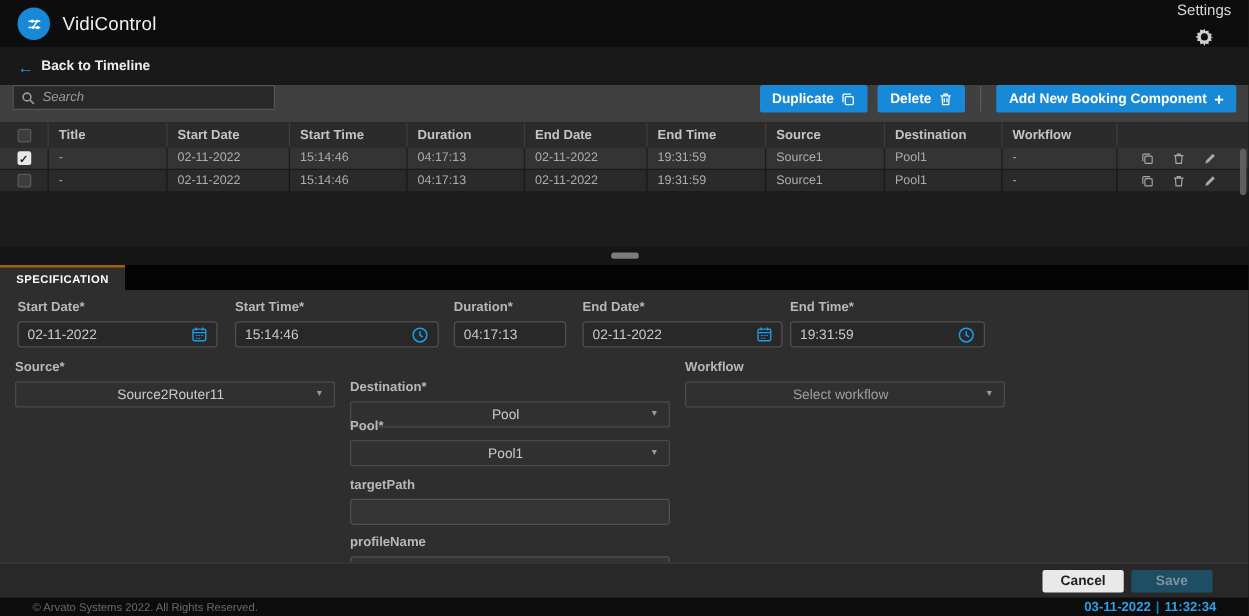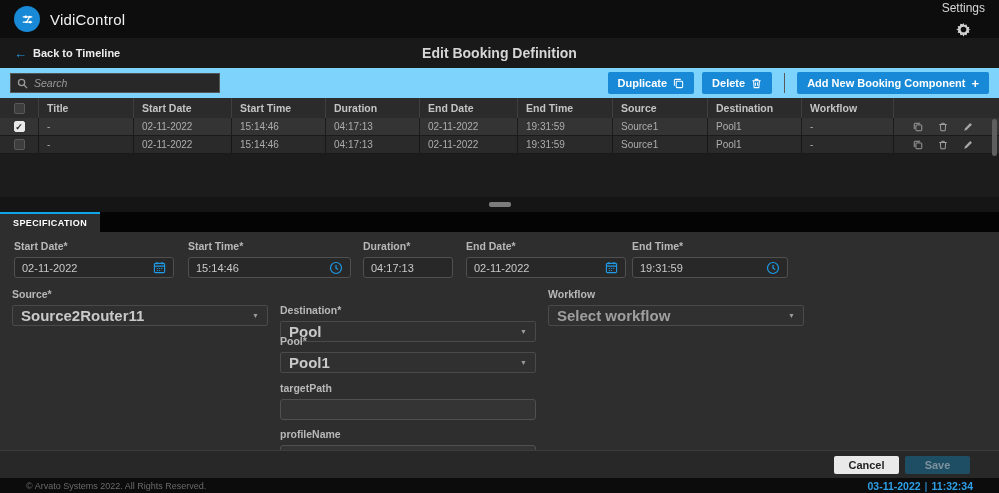--- a/index.html
+++ b/index.html
@@ -29,21 +29,21 @@
   .back-link { display:flex; align-items:center; gap:6px; cursor:pointer; }
   .back-arrow { color:#1e9be9; font-size:13px; font-weight:bold; line-height:1; }
   .back-label { color:#ececec; font-size:11px; font-weight:bold; }
   .page-title {
     position:absolute; left:0; right:0; text-align:center;
     color:#d6d6d6; font-size:14px; font-weight:bold; pointer-events:none;
   }
   
   .toolbar {
     position:absolute; top:68px; left:0; width:999px; height:30px;
-    background:#7dd3fc; display:flex; align-items:center; padding:0 10px;
+    background:#404040; display:flex; align-items:flex-start; padding:0 10px;
   }
   .search-box {
     width:210px; height:20px; background:#282828; border:1px solid #555;
     display:flex; align-items:center; padding:0 6px; gap:6px;
   }
   .search-box input {
     background:transparent; border:none; outline:none; color:#cfcfcf;
     font-size:10.5px; font-style:italic; width:100%;
     font-family:"Liberation Sans", sans-serif;
   }
@@ -98,21 +98,21 @@
     position:absolute; top:197px; left:0; width:999px; height:15px;
     background:#151515; display:flex; align-items:center; justify-content:center;
   }
   .drag-handle { width:22px; height:5px; background:#7c7c7c; border-radius:2px; cursor:row-resize; }
   
   .tab-bar {
     position:absolute; top:212px; left:0; width:999px; height:20px;
     background:#040404; display:flex;
   }
   .tab-active {
-    background:#2e2e2e; border-top:2px solid #0ea5e9; height:20px;
+    background:#2e2e2e; border-top:2px solid #a16207; height:20px;
     display:flex; align-items:center; padding:0 13px; cursor:pointer;
   }
   .tab-active span { color:#fff; font-size:9px; font-weight:bold; letter-spacing:.4px; }
   
   .form-area {
     position:absolute; top:232px; left:0; width:999px; height:218px;
     background:#2e2e2e; overflow:hidden;
   }
   .field { position:absolute; }
   .field-label { color:#b8b8b8; font-size:10.5px; font-weight:bold; display:block; margin-bottom:5px; }
@@ -121,21 +121,21 @@
     display:flex; align-items:center; padding:0 7px;
   }
   .input-wrap input {
     flex:1; background:transparent; border:none; outline:none; color:#c9c9c9;
     font-size:11px; min-width:0; font-family:"Liberation Sans", sans-serif;
   }
   .dropdown {
     height:21px; background:#303030; border:1px solid #4a4a4a; border-radius:2px;
     display:flex; align-items:center; padding:0 8px; cursor:pointer;
   }
-  .dropdown span.val { flex:1; color:#c9c9c9; font-size:15px; font-weight:bold; }
+  .dropdown span.val { flex:1; color:#c9c9c9; font-size:11px; font-weight:normal;text-align:center; }
   .caret { color:#9a9a9a; font-size:7px; }
   
   .action-bar {
     position:absolute; top:450px; left:0; width:999px; height:28px;
     background:#282828; border-top:1px solid #3c3c3c;
     display:flex; align-items:center; justify-content:flex-end; padding-right:29px; gap:6px;
   }
   .btn-cancel {
     width:65px; height:18px; background:#e9e9e9; color:#1f1f1f; border:none;
     font-size:11px; font-weight:bold; border-radius:2px; cursor:pointer;
@@ -179,21 +179,20 @@
       <span>
         <svg width="15" height="15" viewBox="0 0 16 16" fill="#cfcfcf">
           <path d="M8 1l1 2.2 2.4-.6 .4 2.4 2.4.4-.6 2.4L15.8 8l-2.2 1 .6 2.4-2.4.4-.4 2.4-2.4-.6L8 15.8 7 13.6l-2.4.6-.4-2.4-2.4-.4 .6-2.4L.2 8l2.2-1-.6-2.4 2.4-.4 .4-2.4 2.4.6z"></path>
           <circle cx="8" cy="8" r="3" fill="#0d0d0d"></circle>
         </svg>
       </span>
     </div>
   </div>
 
   <div class="sub-header">
-    <div class="page-title">Edit Booking Definition</div>
     <div class="back-link">
       <span class="back-arrow">←</span>
       <span class="back-label">Back to Timeline</span>
     </div>
   </div>
 
   <div class="toolbar">
     <div class="search-box">
       <span>
         <svg width="11" height="11" viewBox="0 0 12 12" fill="none" stroke="#9a9a9a" stroke-width="1.4">

